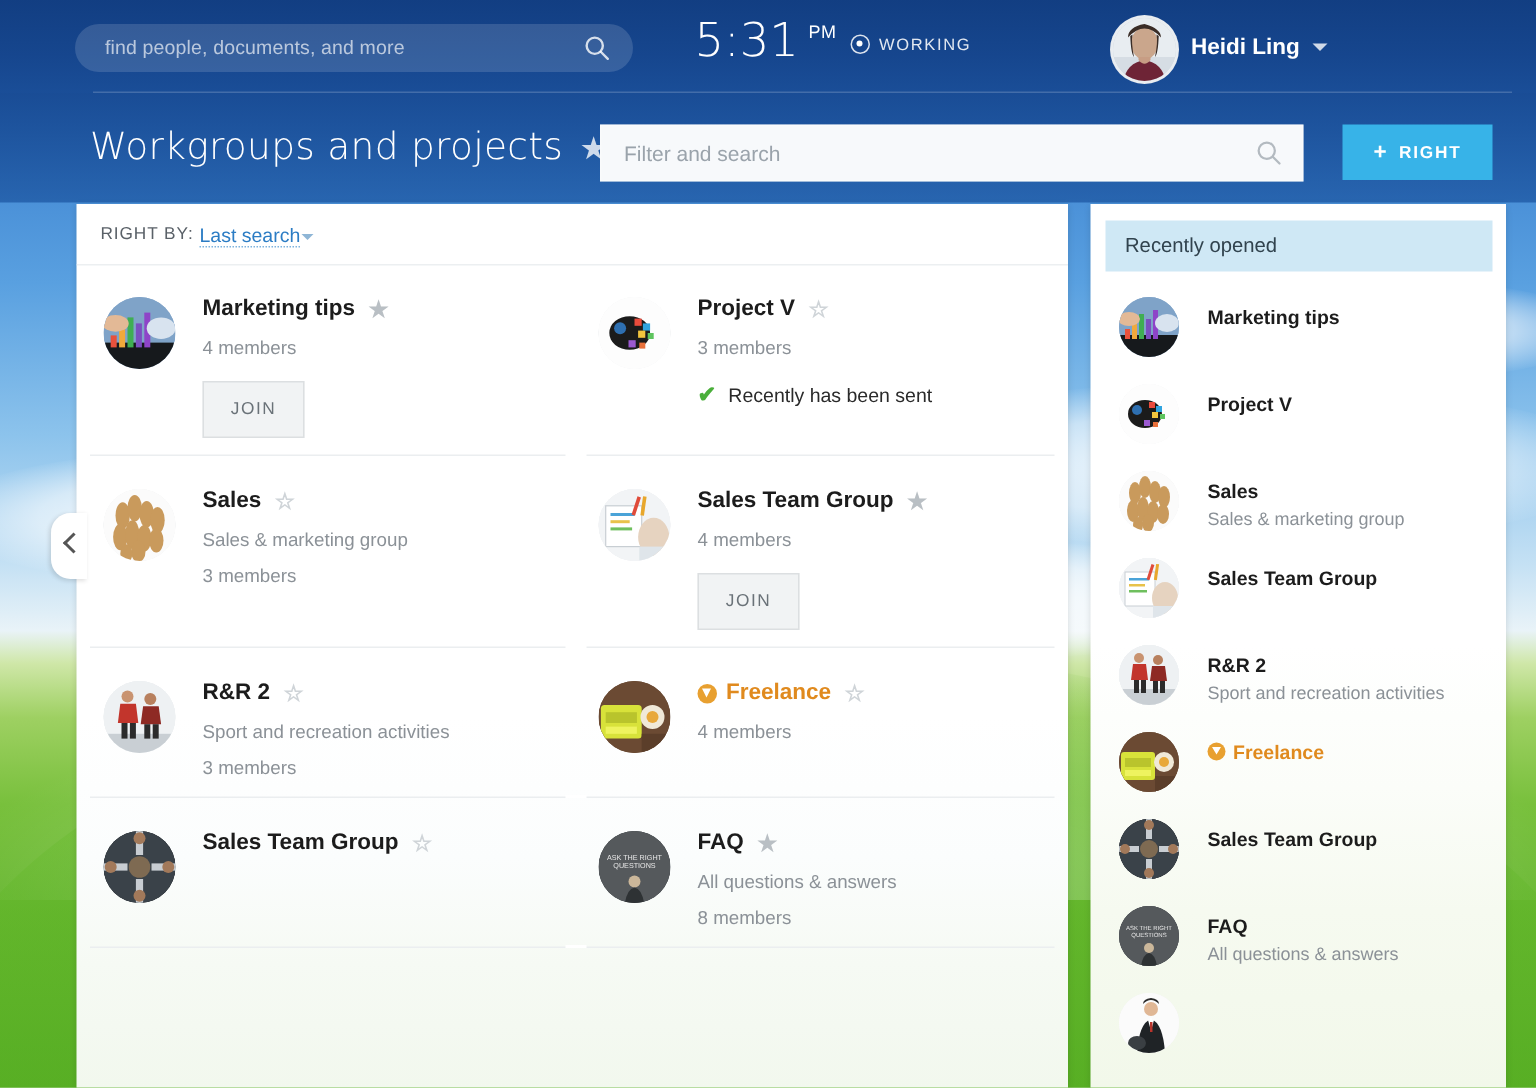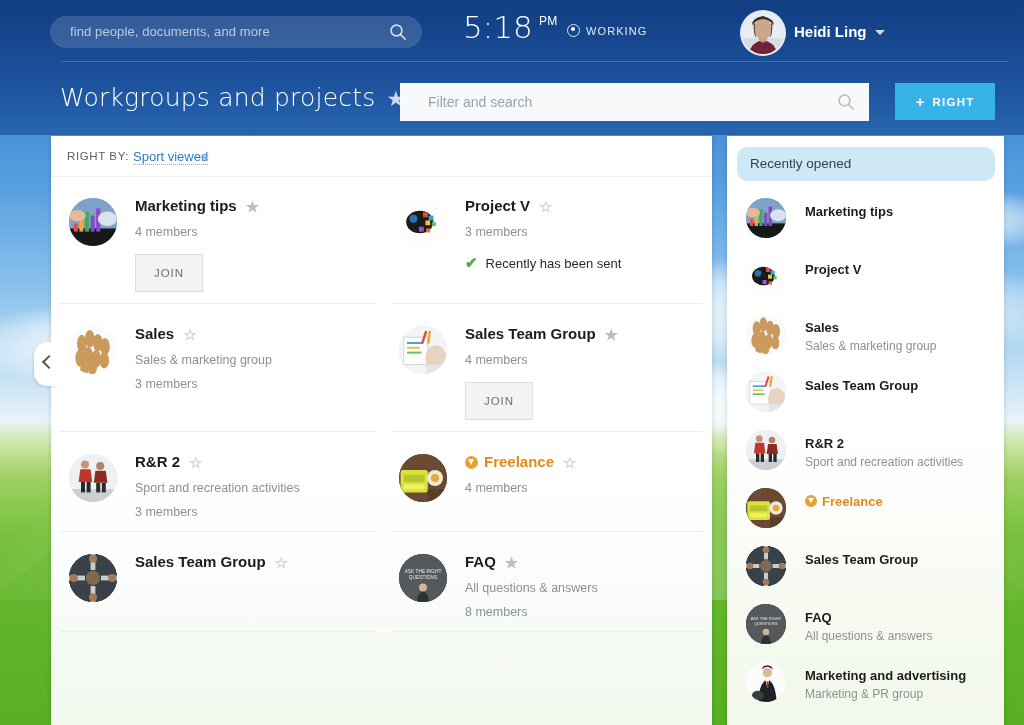--- a/index.html
+++ b/index.html
@@ -127,21 +127,21 @@
   }
   #page-title .star { margin-left: 11px; font-size: 21px; color: rgba(255,255,255,0.78); }
 
   #filter-box {
     position: absolute; left: 400px; top: 83px; width: 467px; height: 36px;
     background: #f7f9fb; border: 1px solid rgba(255,255,255,0.35);
     z-index: 22;
   }
   #filter-box .ph {
     position: absolute; left: 15px; top: 10px;
-    font-size: 14px; color: #9aa3ab; margin-left: 12px;
+    font-size: 14px; color: #9aa3ab;
   }
   #filter-box .mag { position: absolute; right: 13px; top: 9px; }
 
   #create-btn {
     position: absolute; left: 895px; top: 83px; width: 100px; height: 37px;
     background: #37b3e8; z-index: 22; cursor: pointer;
   }
   #create-btn .inner {
     position: absolute; left: 0; top: 0; right: 0; bottom: 0;
     display: flex; align-items: center; justify-content: center;
@@ -252,21 +252,20 @@
   
   #side-panel {
     position: absolute; left: 727px; top: 136px; width: 277px; height: 589px;
     background: linear-gradient(to bottom, #ffffff 0%, #ffffff 50%, #fbfdf9 66%, #f6faf0 80%, #f2f8ea 100%);
     box-shadow: 0 1px 5px rgba(0,0,0,0.16);
     z-index: 15; overflow: hidden;
   }
   #side-head {
     position: absolute; left: 10px; top: 11px; width: 258px; height: 34px;
     background: #cfe8f5;
-    border-radius: 10px;
   }
   #side-head .t {
     position: absolute; left: 13px; top: 9px;
     font-size: 13.5px; color: #31434e;
   }
   #side-list { position: absolute; left: 0; top: 56px; width: 277px; }
   .side-item {
     position: relative; height: 58px; padding: 6px 12px 0 12px; box-sizing: border-box;
     cursor: pointer;
   }
@@ -319,21 +318,21 @@
   <span class="ph">find people, documents, and more</span>
   <span class="mag">
     <svg width="18" height="18" viewBox="0 0 18 18">
       <circle cx="7.5" cy="7.5" r="5.4" fill="none" stroke="rgba(255,255,255,0.8)" stroke-width="1.6"></circle>
       <line x1="11.5" y1="11.5" x2="16.2" y2="16.2" stroke="rgba(255,255,255,0.8)" stroke-width="1.6" stroke-linecap="round"></line>
     </svg>
   </span>
 </div>
 
 <div id="clock">
-  <span class="t">5:18</span>
+  <span class="t">5:31</span>
   <span class="ap">PM</span>
 </div>
 
 <div id="status">
   <span class="dot"></span><span class="lbl">WORKING</span>
 </div>
 
 <div id="userbox">
   <div id="avatar">
     <svg width="42" height="42" viewBox="0 0 42 42">
@@ -372,21 +371,21 @@
 </div>
 
 <div id="collapse-tab">
   <span class="chev"></span>
 </div>
 
 <div id="main-panel">
 
   <div id="sortbar">
     <span class="lbl">RIGHT BY:</span>
-    <span class="val">Sport viewed</span>
+    <span class="val">Last search</span>
     <span class="val-caret"></span>
   </div>
 
   <div id="grid">
       <div class="grid-row">
         <div class="cardcell">
           <div class="ava">
             <svg class="art" width="48" height="48" viewBox="0 0 60 60">
               <rect width="60" height="60" fill="#8fb0d2"></rect>
               <rect width="60" height="38" fill="#7fa3c8"></rect>
@@ -774,19 +773,15 @@
             <rect width="60" height="60" fill="#fbfbfb"></rect>
             <rect width="60" height="60" fill="#fbfbfb"></rect>
             <circle cx="32" cy="16" r="7" fill="#e0b795"></circle>
             <path d="M24 11 Q32 3 40 11 Q40 6 32 5 Q24 6 24 11 Z" fill="#2b2b2b"></path>
             <path d="M18 60 Q20 30 32 26 Q44 30 46 60 Z" fill="#1f2326"></path>
             <path d="M29 27 L32 38 L35 27 L32 25 Z" fill="#ffffff"></path>
             <rect x="31" y="29" width="2.5" height="10" fill="#b8342c"></rect>
             <ellipse cx="18" cy="50" rx="9" ry="7" fill="#3a3f43"></ellipse>
           </svg>
         </div>
-        <div class="txt">
-          <div class="n">Marketing and advertising</div>
-          <div class="d">Marketing &amp; PR group</div>
-        </div>
       </div>
     </div>
 </div>
 
 </body></html>

